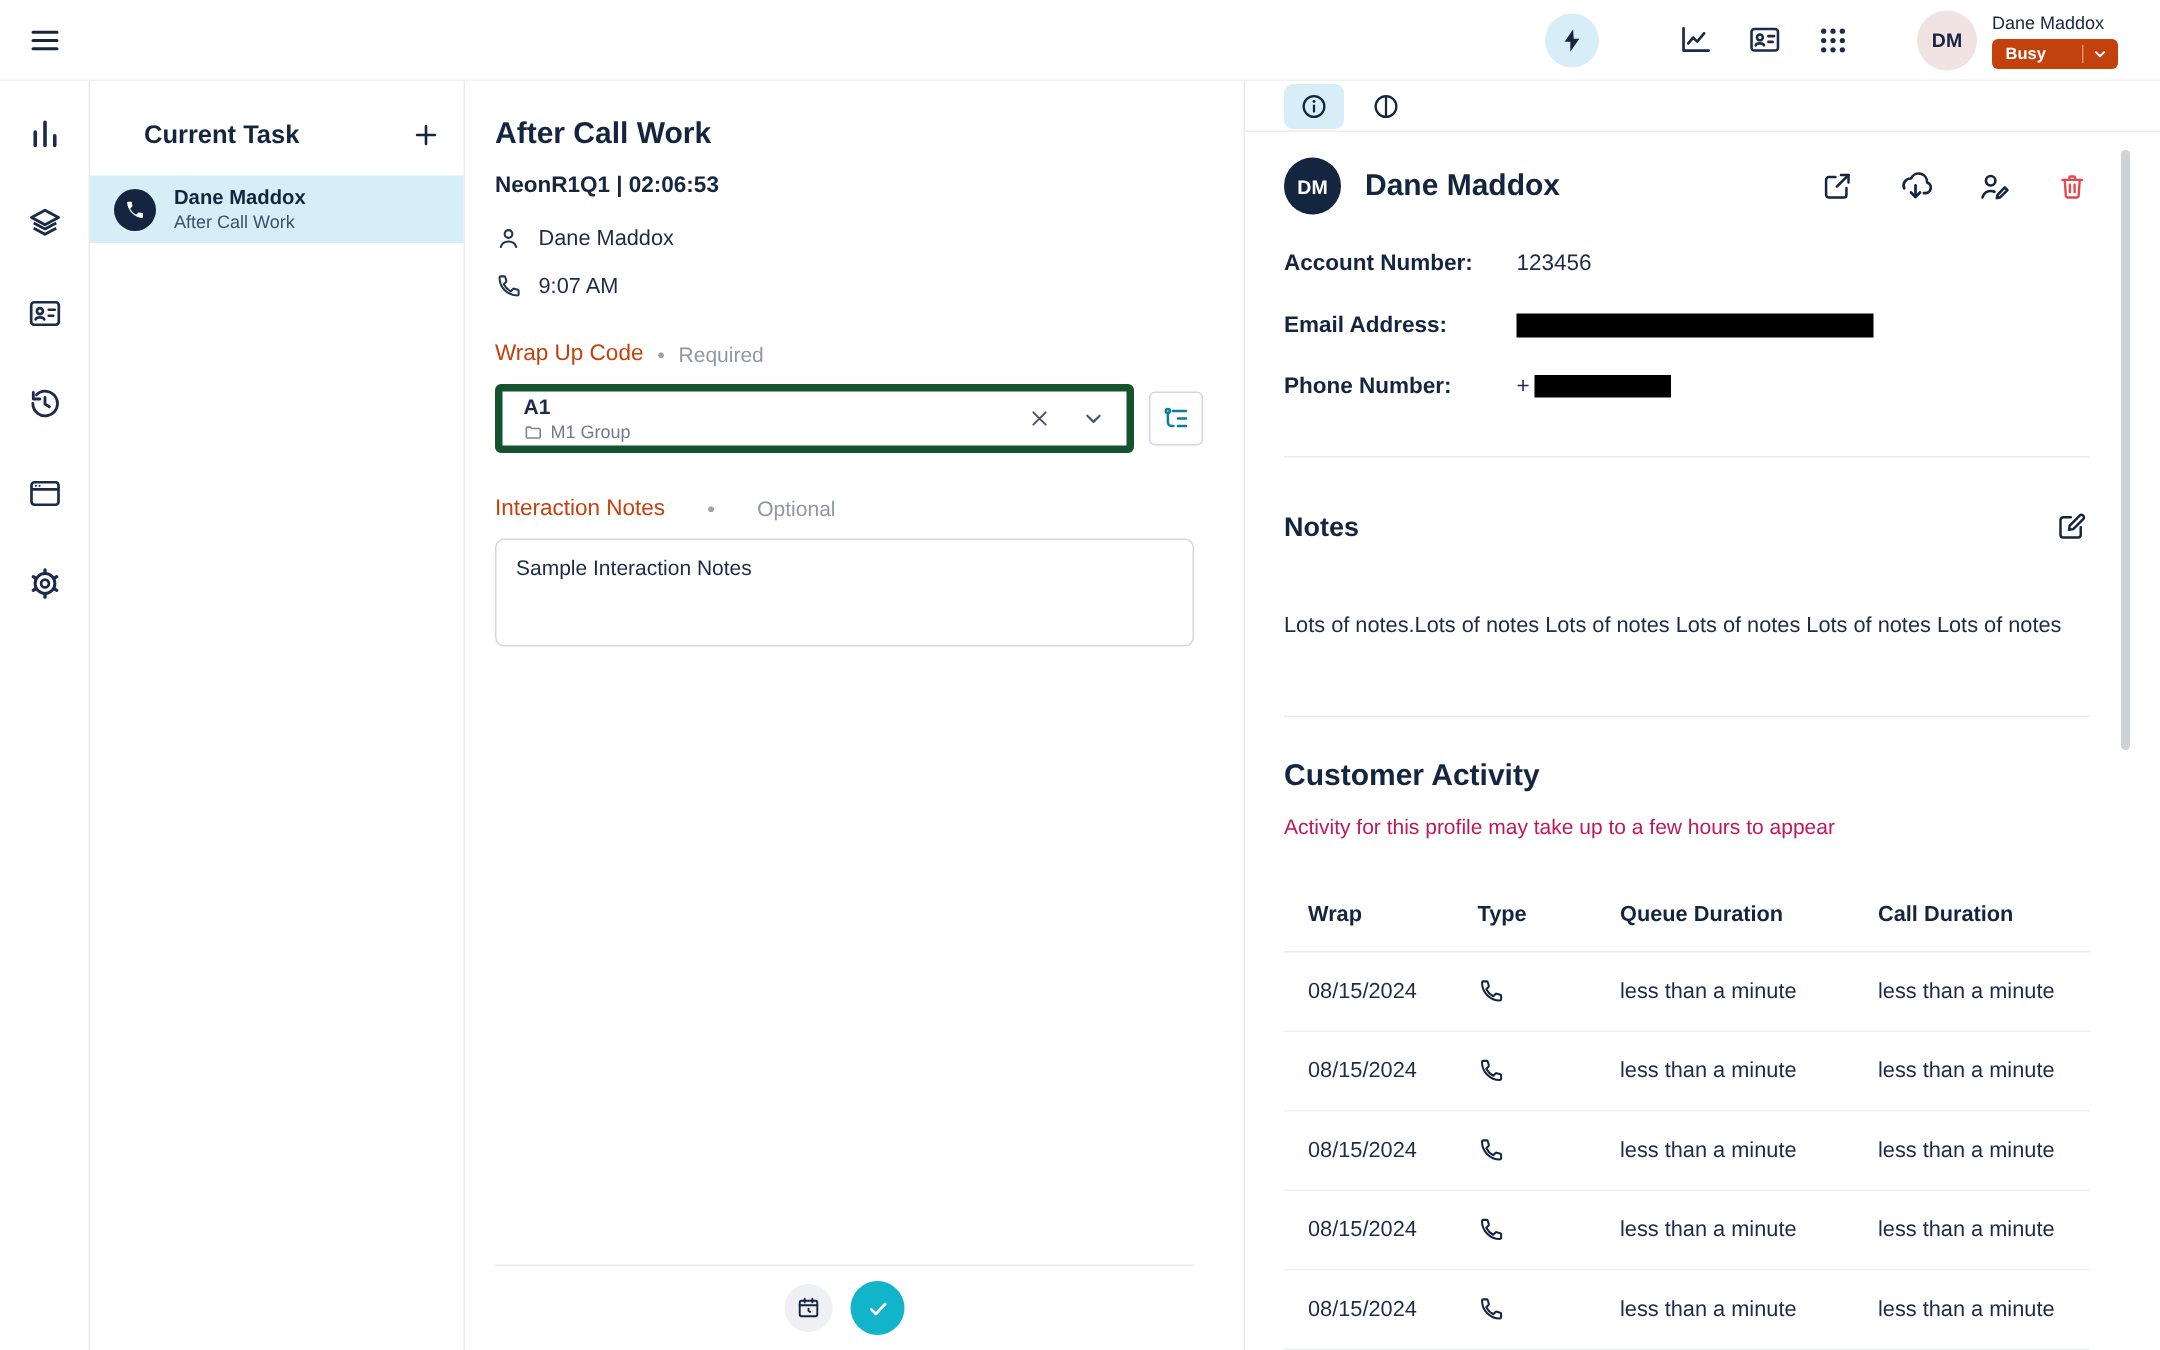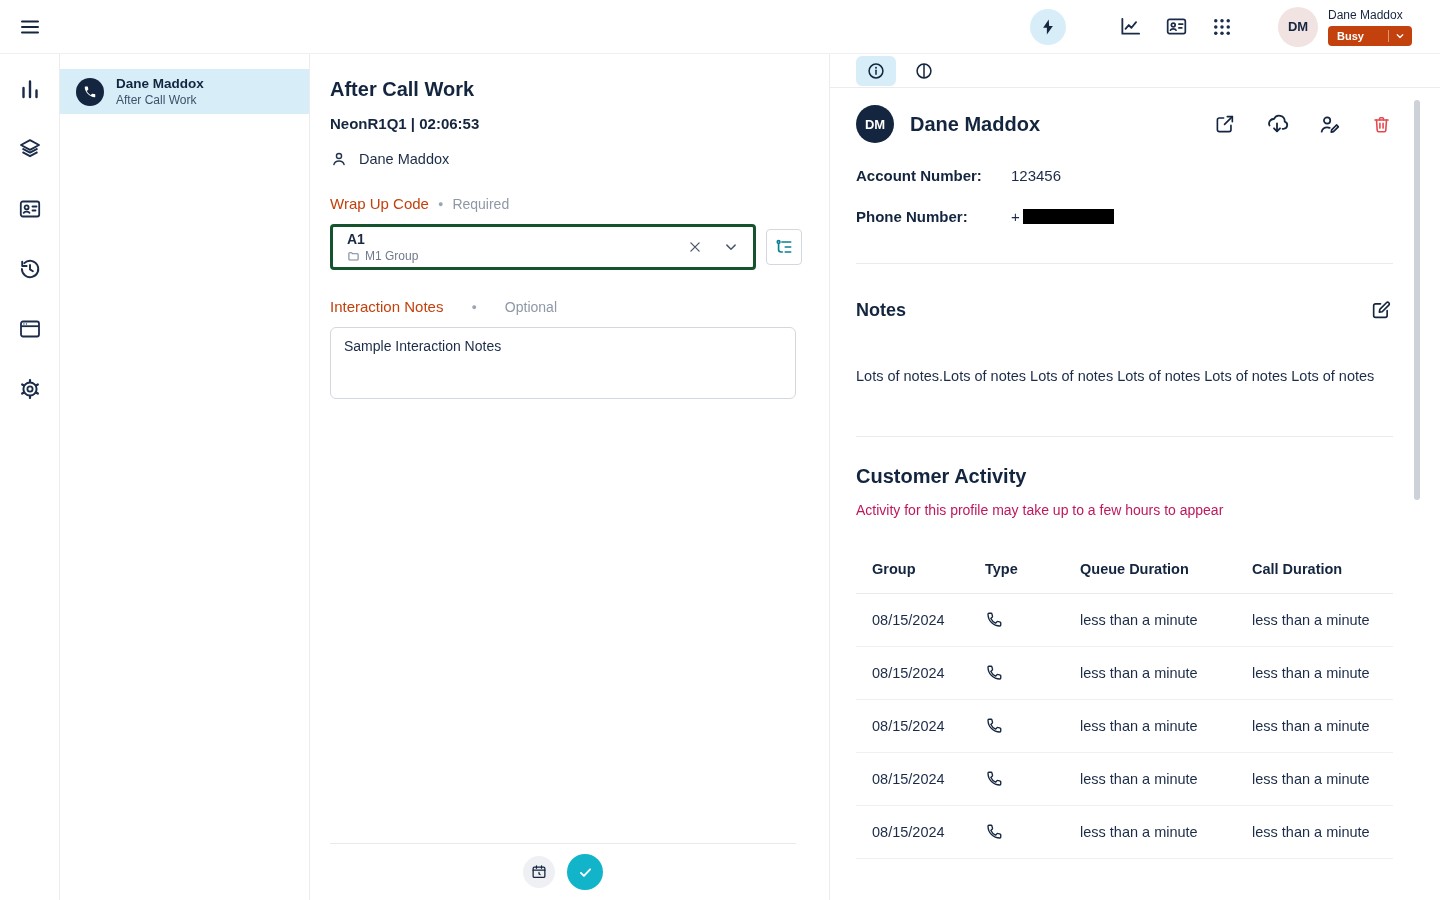--- a/index.html
+++ b/index.html
@@ -56,21 +56,21 @@
   .details { margin-top:18px; display:flex; flex-direction:column; gap:14px; }
   .detail-row { display:flex; align-items:center; gap:11px; font-size:14.5px; color:#1c2c48; }
   .detail-row .ic { color:#24344f; }
   .field-label-row { display:flex; align-items:center; gap:9px; }
   .field-label-row.wrapup { margin-top:27px; }
   .field-label-row.notes { margin-top:28px;gap:28px; }
   .fl-label { font-size:15px; font-weight:400; color:#c2410c; }
   .fl-dot { color:#9aa4b2; font-size:9px; }
   .fl-req { font-size:14px; color:#8e98a6; }
   .wrap-row { margin-top:12px; display:flex; align-items:center; gap:10px; }
-  .select-box { width:426px; height:46px; border:3px solid #14532d; border-radius:4px;
+  .select-box { width:426px; height:46px; border:5px solid #14532d; border-radius:4px;
     display:flex; align-items:center; padding:0 13px 0 14px; background:#fff; }
   .select-texts { display:flex; flex-direction:column; gap:2px; }
   .select-value { font-size:14px; font-weight:600; color:#1b2b47; }
   .select-group { display:flex; align-items:center; gap:5px; font-size:12px; color:#6f7b8c; }
   .select-clear { margin-left:auto; color:#49556a; width:18px; height:18px; }
   .select-chev { margin-left:18px; color:#49556a; width:18px; height:18px; }
   .tree-btn { width:36px; height:36px; border:1px solid #d3d8df; border-radius:4px;
     display:flex; align-items:center; justify-content:center; color:#0c7f95; background:#fff; }
   .acw-textarea { margin-top:12px; width:466px; height:72px; border:1px solid #d3d8df;
     border-radius:6px; padding:10px 13px; font-family:"Liberation Sans", sans-serif;
@@ -234,20 +234,28 @@
             <rect x="10.9" y="1.9" width="2.2" height="3.7" rx="1" transform="rotate(120 12 12)"></rect>
             <rect x="10.9" y="1.9" width="2.2" height="3.7" rx="1" transform="rotate(180 12 12)"></rect>
             <rect x="10.9" y="1.9" width="2.2" height="3.7" rx="1" transform="rotate(240 12 12)"></rect>
             <rect x="10.9" y="1.9" width="2.2" height="3.7" rx="1" transform="rotate(300 12 12)"></rect>
           </g>
         </svg>
     </button>
   </nav>
 
   <section class="tasks-panel" data-interactable="false">
+    <div class="panel-head">
+      <h2 data-interactable="false">Current Task</h2>
+      <button class="plus-btn" data-interactable="true">
+        <svg width="22" height="22" viewBox="0 0 24 24" fill="none" stroke="currentColor" stroke-width="1.9" stroke-linecap="round">
+            <path d="M12 5.5v13M5.5 12h13"></path>
+          </svg>
+      </button>
+    </div>
     <div class="task-item" data-interactable="true">
       <div class="task-avatar" data-interactable="false">
         <svg data-interactable="false" width="14" height="14" viewBox="0 0 24 24" fill="currentColor">
             <path d="M6.62 10.79a15.05 15.05 0 0 0 6.59 6.59l2.2-2.2a1 1 0 0 1 1.02-.24c1.12.37 2.33.57 3.57.57a1 1 0 0 1 1 1V20a1 1 0 0 1-1 1C11.85 21 3 12.15 3 3.5a1 1 0 0 1 1-1h3.5a1 1 0 0 1 1 1c0 1.24.2 2.45.57 3.57a1 1 0 0 1-.24 1.02l-2.21 2.2z"></path>
           </svg>
       </div>
       <div class="task-text">
         <div class="task-name" data-interactable="false">Dane Maddox</div>
         <div class="task-sub" data-interactable="false">After Call Work</div>
       </div>
@@ -258,20 +266,26 @@
     <h1 data-interactable="false">After Call Work</h1>
     <div class="session" data-interactable="false">NeonR1Q1 | 02:06:53</div>
 
     <div class="details">
       <div class="detail-row" data-interactable="false">
         <svg class="ic" data-interactable="false" width="18" height="18" viewBox="0 0 24 24" fill="none" stroke="currentColor" stroke-width="1.9" stroke-linecap="round" stroke-linejoin="round">
             <circle cx="12" cy="8" r="3.4"></circle>
             <path d="M5.2 19.5c.9-3.3 3.6-4.8 6.8-4.8s5.9 1.5 6.8 4.8"></path>
           </svg>
         <span data-interactable="false">Dane Maddox</span>
+      </div>
+      <div class="detail-row" data-interactable="false">
+        <svg class="ic" data-interactable="false" width="18" height="18" viewBox="0 0 24 24" fill="none" stroke="currentColor" stroke-width="1.8" stroke-linecap="round" stroke-linejoin="round">
+            <path d="M16 14.2l-2 2a13.8 13.8 0 0 1-6.2-6.2l2-2a1 1 0 0 0 .25-1L9.2 3.8A1 1 0 0 0 8.2 3H5.2A1.2 1.2 0 0 0 4 4.2 16 16 0 0 0 19.8 20a1.2 1.2 0 0 0 1.2-1.2v-3a1 1 0 0 0-.75-1l-3.2-.85a1 1 0 0 0-1.05.25z"></path>
+          </svg>
+        <span data-interactable="false">9:07 AM</span>
       </div>
     </div>
 
     <div class="field-label-row wrapup">
       <span class="fl-label" data-interactable="false">Wrap Up Code</span>
       <span class="fl-dot" data-interactable="false">●</span>
       <span class="fl-req" data-interactable="false">Required</span>
     </div>
 
     <div class="wrap-row">
@@ -384,20 +398,24 @@
           </button>
         </div>
       </div>
 
       <div class="fields">
         <div class="field" data-interactable="false">
           <span class="f-label" data-interactable="false">Account Number:</span>
           <span class="f-value" data-interactable="false">123456</span>
         </div>
         <div class="field" data-interactable="false">
+          <span class="f-label" data-interactable="false">Email Address:</span>
+          <span class="redact email-bar" data-interactable="false"></span>
+        </div>
+        <div class="field" data-interactable="false">
           <span class="f-label" data-interactable="false">Phone Number:</span>
           <span class="f-value" data-interactable="false">+</span>
           <span class="redact phone-bar" data-interactable="false"></span>
         </div>
       </div>
 
       <hr class="divider" data-interactable="false">
 
       <div class="notes-head">
         <h2 data-interactable="false">Notes</h2>
@@ -410,21 +428,21 @@
       </div>
       <p class="notes-text" data-interactable="false">Lots of notes.Lots of notes Lots of notes Lots of notes Lots of notes Lots of notes</p>
 
       <hr class="divider second" data-interactable="false">
 
       <h2 class="ca-title" data-interactable="false">Customer Activity</h2>
       <p class="ca-sub" data-interactable="false">Activity for this profile may take up to a few hours to appear</p>
 
       <div class="table" data-interactable="false">
         <div class="t-head" data-interactable="false">
-          <span data-interactable="false">Group</span>
+          <span data-interactable="false">Wrap</span>
           <span data-interactable="false">Type</span>
           <span data-interactable="false">Queue Duration</span>
           <span data-interactable="false">Call Duration</span>
         </div>
 
         <div class="t-row" data-interactable="false">
           <span data-interactable="false">08/15/2024</span>
           <span class="t-icon" data-interactable="false">
               <svg width="18" height="18" viewBox="0 0 24 24" fill="none" stroke="currentColor" stroke-width="1.8" stroke-linecap="round" stroke-linejoin="round">
                 <path d="M16 14.2l-2 2a13.8 13.8 0 0 1-6.2-6.2l2-2a1 1 0 0 0 .25-1L9.2 3.8A1 1 0 0 0 8.2 3H5.2A1.2 1.2 0 0 0 4 4.2 16 16 0 0 0 19.8 20a1.2 1.2 0 0 0 1.2-1.2v-3a1 1 0 0 0-.75-1l-3.2-.85a1 1 0 0 0-1.05.25z"></path>

